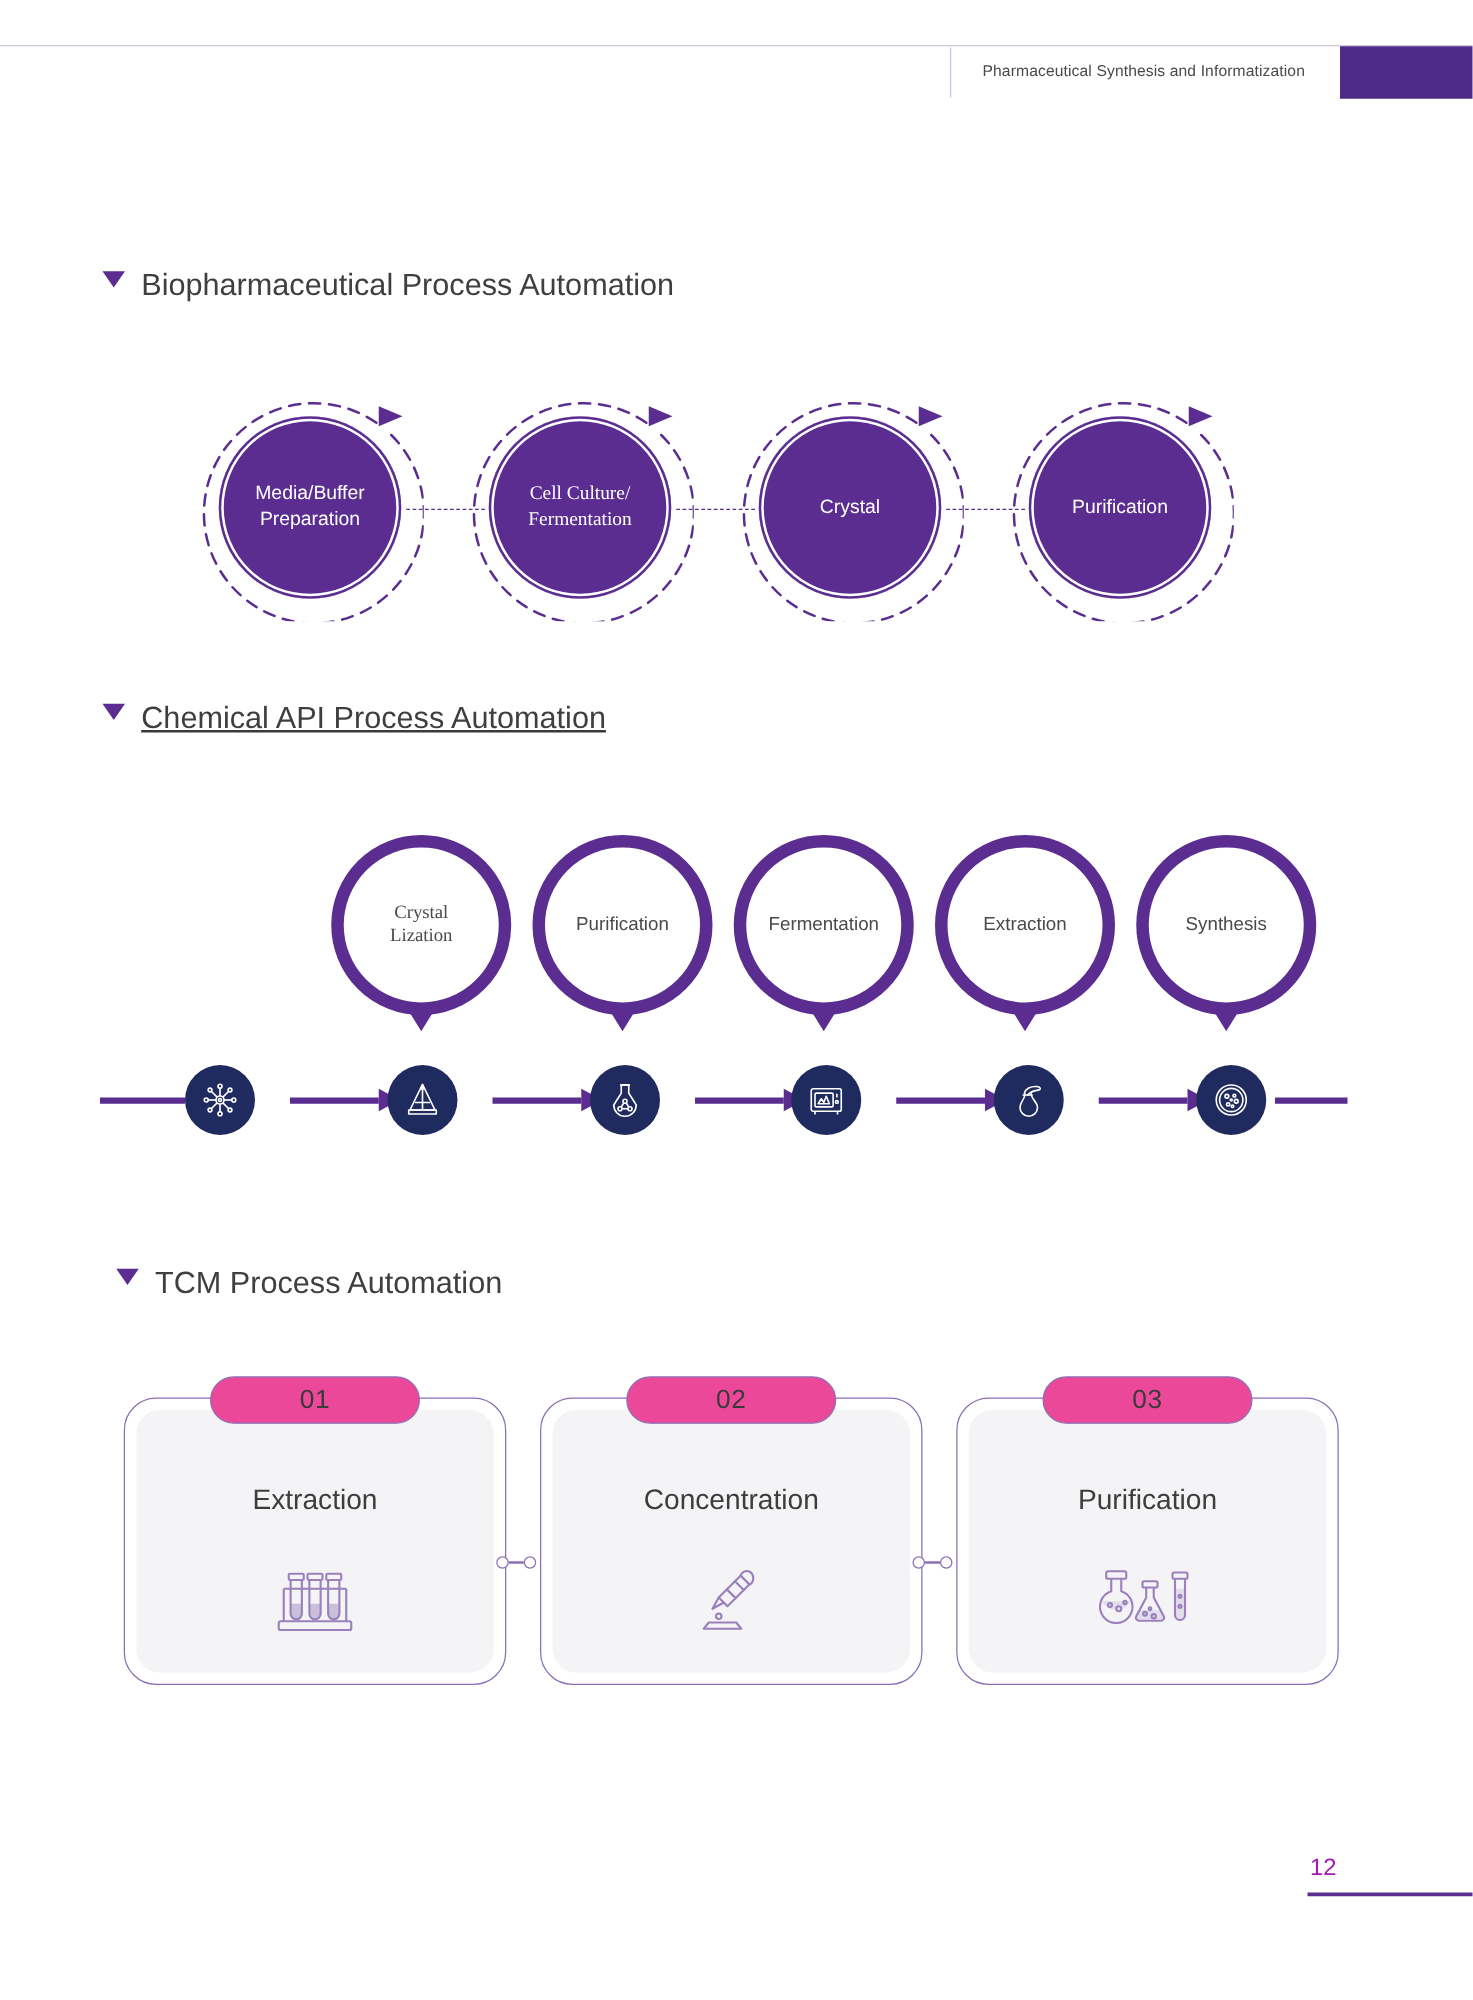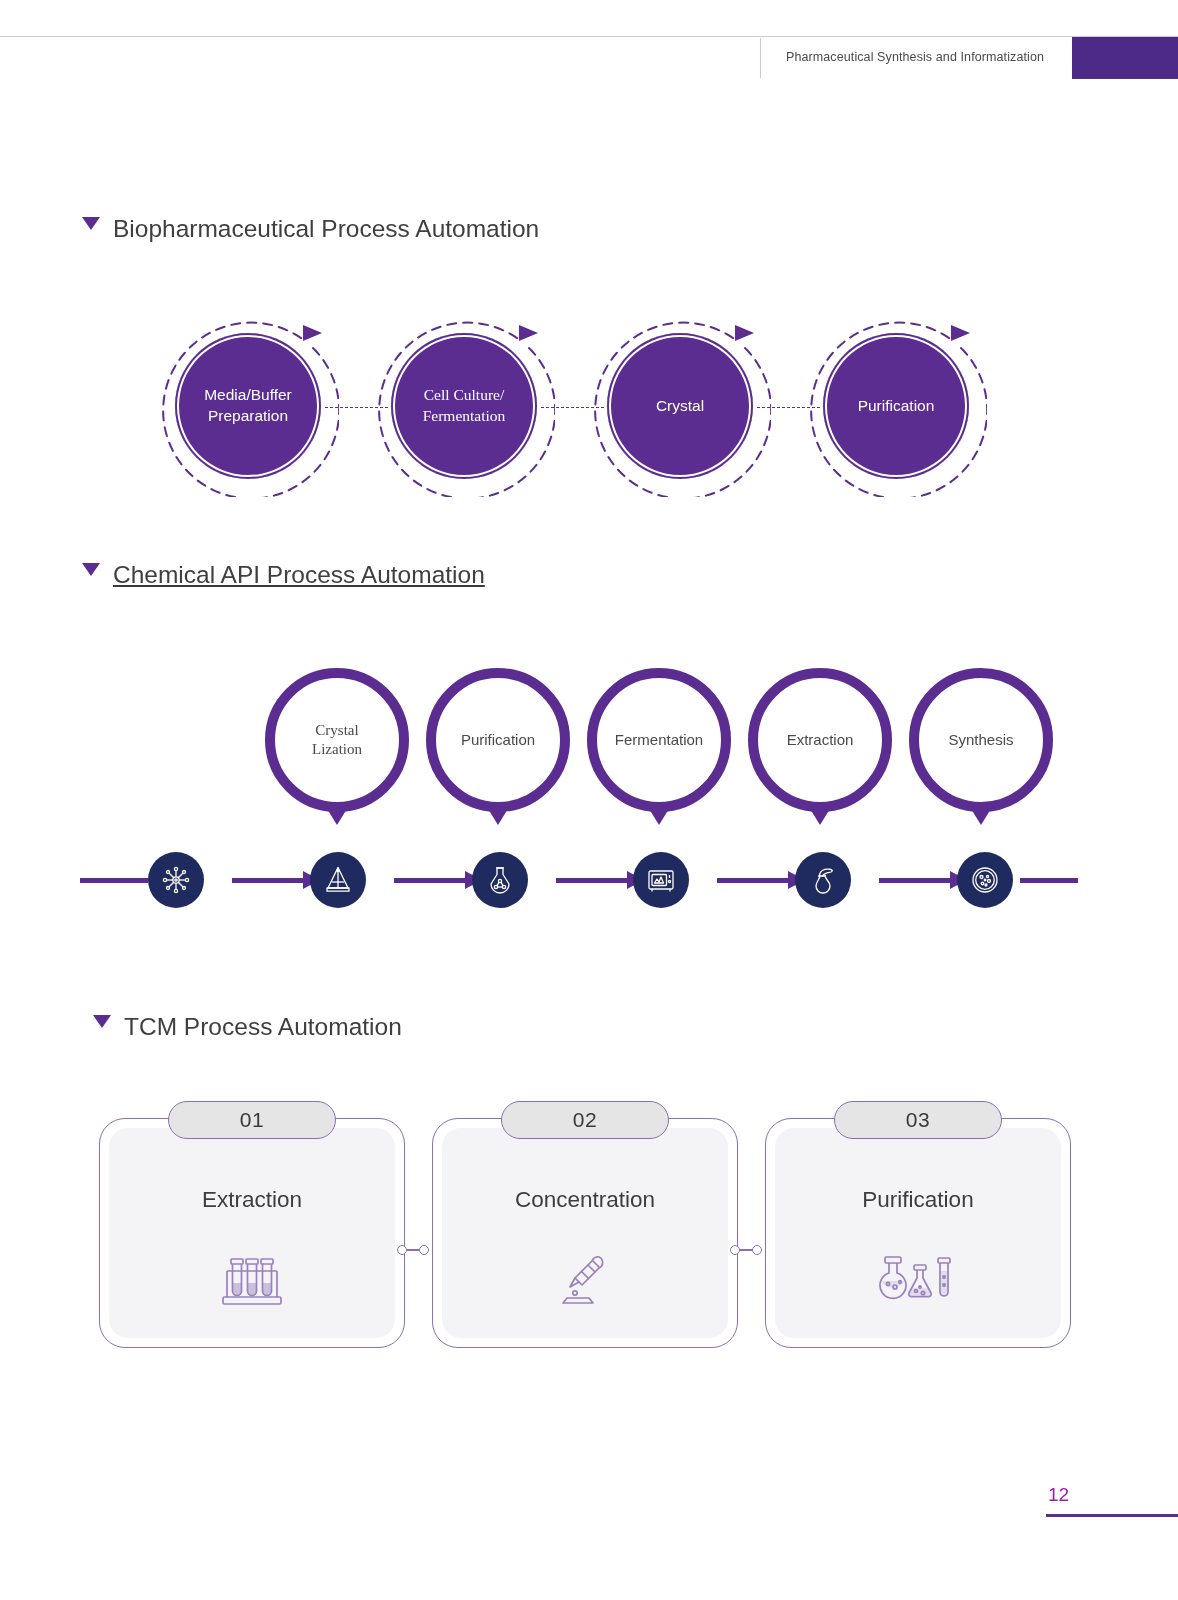--- a/index.html
+++ b/index.html
@@ -237,21 +237,21 @@
   }
   .tcm-badge {
     position: absolute;
     top: -18px;
     left: 50%;
     transform: translateX(-50%);
     width: 168px;
     height: 38px;
     border: 1.6px solid #8a6fb5;
     border-radius: 19px;
-    background: #e5e5e5;
+    background: #ec4899;
     display: flex;
     align-items: center;
     justify-content: center;
     box-sizing: border-box;
     z-index: 3;
   }
   .tcm-badge span {
     font-size: 21px;
     color: #3a3a3a;
     letter-spacing: 0.5px;

